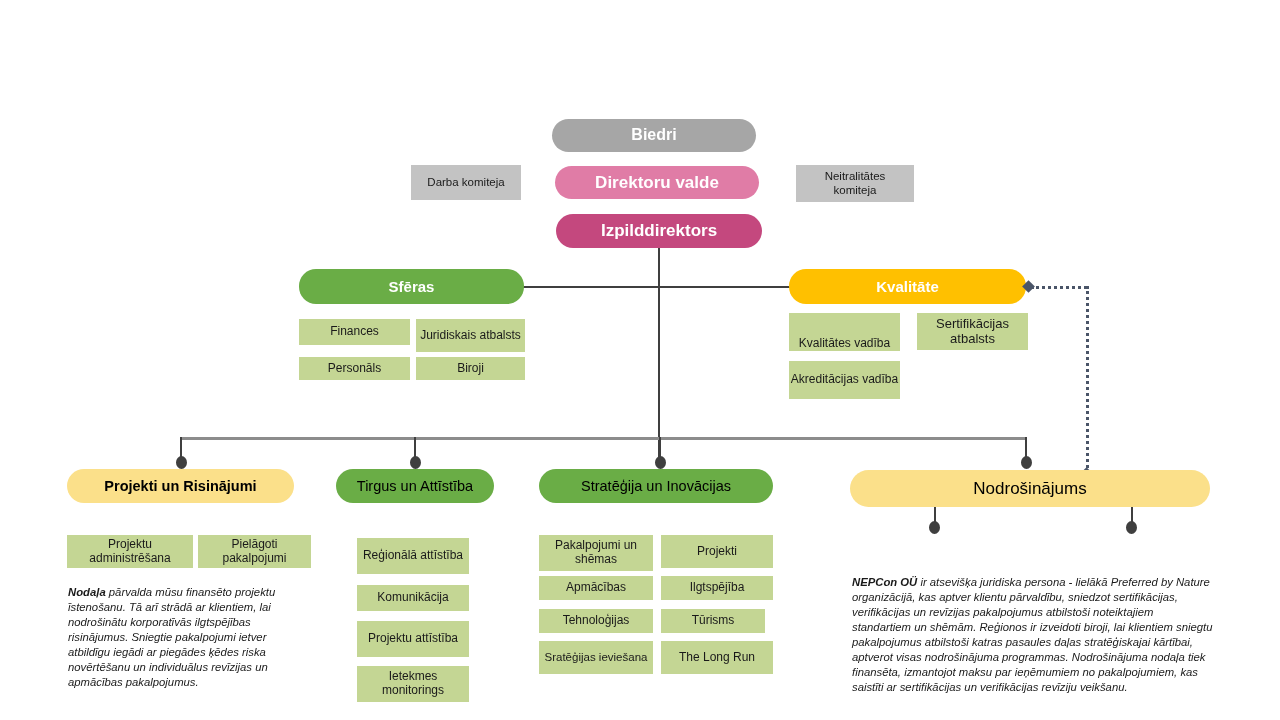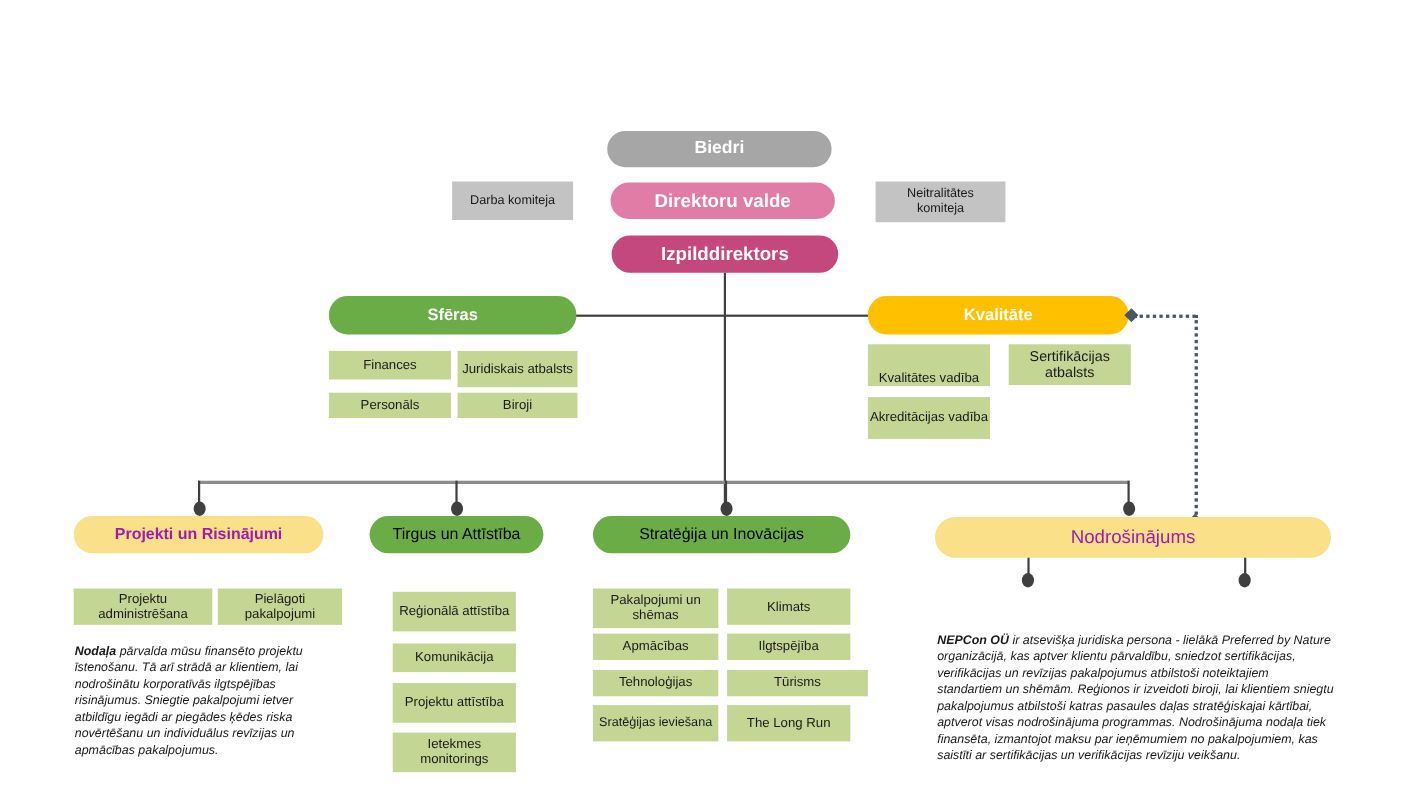--- a/index.html
+++ b/index.html
@@ -22,21 +22,21 @@
   }
   .pill { border-radius: 17px; color: #ffffff; font-weight: bold; }
   .pill-lg { border-radius: 20px; }
   .flat { border-radius: 0; color: #1a1a1a; font-weight: normal; }
 
   .c-gray    { background: #a6a6a6; }
   .c-pink    { background: #e07ca6; }
   .c-magenta { background: #c4487e; }
   .c-green   { background: #6aad46; }
   .c-amber   { background: #ffc000; }
-  .c-cream   { background: #fbe08a; color: #a21caf; }
+  .c-cream   { background: #fbe08a; color: #000000; }
   .c-gold    { background: #ffc000; color: #ffffff; }
   .c-sage    { background: #c4d694; color: #1a1a1a; }
   .c-gray-flat { background: #c3c3c3; color: #1a1a1a; }
 
   
   .line-v, .line-h {
     position: absolute;
     background: #3f3f3f;
   }
   .line-v { width: 1.6px; }
@@ -184,32 +184,32 @@
     <span>Ietekmes monitorings</span>
   </div>
 
   <div class="node pill-lg c-green" style="left:539px; top:469px; width:234px; height:34px; font-size:14.5px;">
     <span>Stratēģija un Inovācijas</span>
   </div>
   <div class="node flat c-sage" style="left:539px; top:535px; width:114px; height:36px; font-size:12px;">
     <span>Pakalpojumi un shēmas</span>
   </div>
   <div class="node flat c-sage" style="left:661px; top:535px; width:112px; height:33px; font-size:12px;">
-    <span>Klimats</span>
+    <span>Projekti</span>
   </div>
   <div class="node flat c-sage" style="left:539px; top:576px; width:114px; height:24px; font-size:12px;">
     <span>Apmācības</span>
   </div>
   <div class="node flat c-sage" style="left:661px; top:576px; width:112px; height:24px; font-size:12px;">
     <span>Ilgtspējība</span>
   </div>
   <div class="node flat c-sage" style="left:539px; top:609px; width:114px; height:24px; font-size:12px;">
     <span>Tehnoloģijas</span>
   </div>
-  <div class="node flat c-sage" style="left:661px; top:609px; width:128px; height:24px; font-size:12px;text-align:right;">
+  <div class="node flat c-sage" style="left:661px; top:609px; width:104px; height:24px; font-size:12px;text-align:right;">
     <span>Tūrisms</span>
   </div>
   <div class="node flat c-sage" style="left:539px; top:641px; width:114px; height:33px; font-size:11.5px;">
     <span>Sratēģijas ieviešana</span>
   </div>
   <div class="node flat c-sage" style="left:661px; top:641px; width:112px; height:33px; font-size:12px;">
     <span>The Long Run</span>
   </div>
 
   <div class="node pill-lg c-cream" style="left:850px; top:470px; width:360px; height:37px; font-size:17px; font-weight:normal;">

